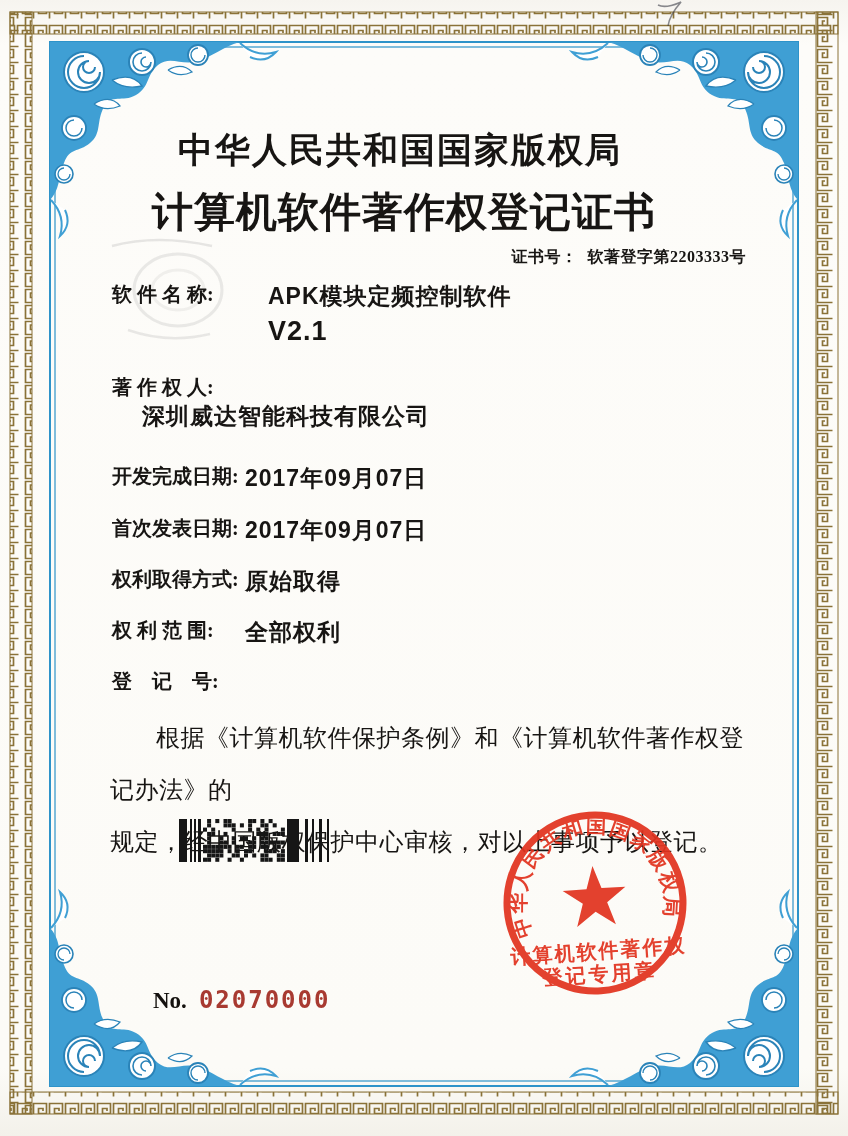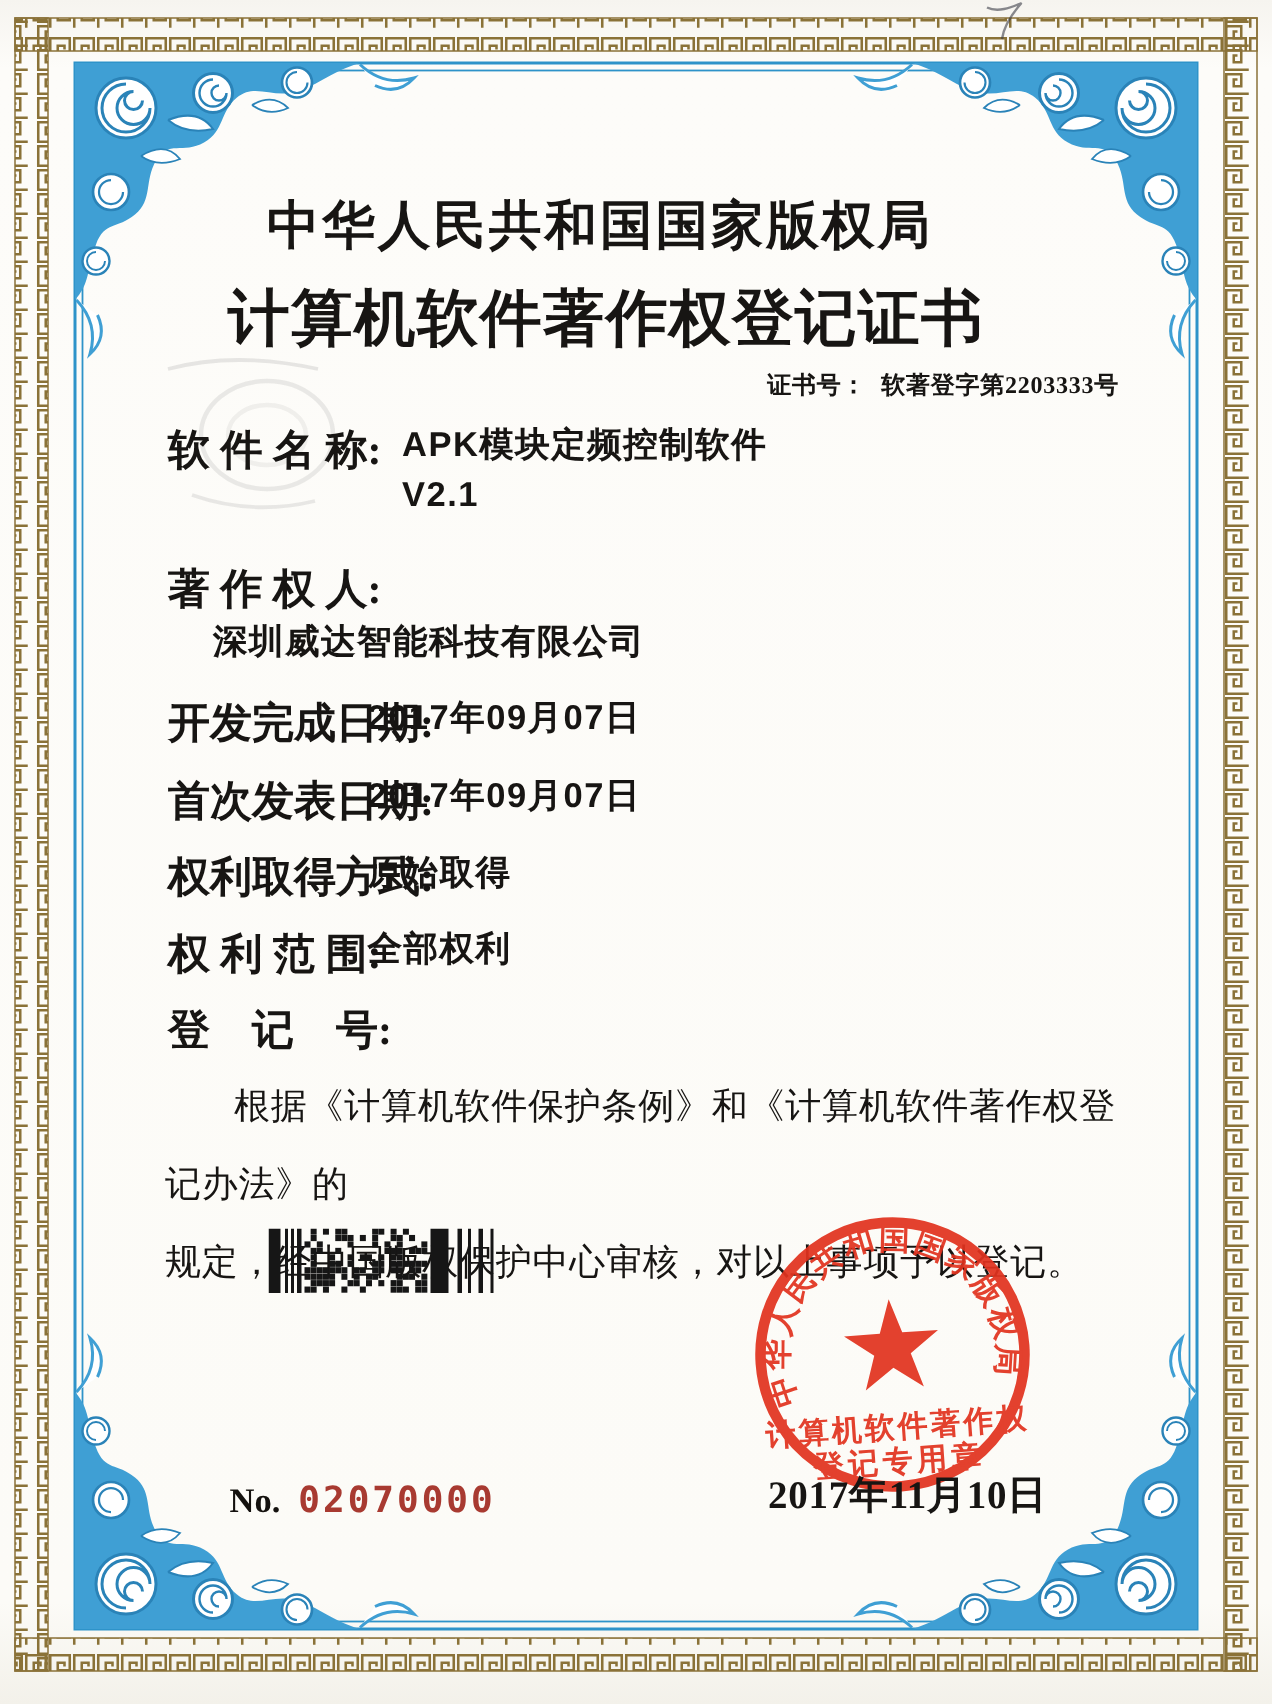--- a/index.html
+++ b/index.html
@@ -16,25 +16,25 @@
 
   .title{left:0; top:127px; width:800px; text-align:center;
          font-size:35px; font-weight:bold; letter-spacing:2px;}
   .subtitle{left:0; top:185px; width:808px; text-align:center;
             font-size:41px; font-weight:900; letter-spacing:1px;}
   .certno{left:300px; top:247px; width:446px; text-align:right;
           font-size:16px; font-weight:bold; letter-spacing:.5px;}
   .certno .lbl{margin-right:10px;}
 
   .row{left:112px; display:flex; align-items:flex-start;}
-  .row .label{width:126px; font-size:28px; font-weight:bold; white-space:nowrap;text-align:right;}
+  .row .label{width:126px; font-size:20px; font-weight:bold; white-space:nowrap;}
   .row .value{margin-left:7px; font-size:23px; font-weight:600; letter-spacing:1px;
               font-family:"Liberation Sans","DejaVu Sans",sans-serif;}
   .row.wide .value{margin-left:30px;}
-  .r1{top:281px;} .v2line{left:268px; top:316px; font-size:23px; font-weight:600;
+  .r1{top:281px;} .v2line{left:268px; top:316px; font-size:27px; font-weight:600;
       font-family:"Liberation Sans","DejaVu Sans",sans-serif; letter-spacing:1px;}
   .r2{top:374px;flex-direction:column;}
   .r3{top:463px;} .r4{top:515px;} .r5{top:566px;} .r6{top:617px;} .r7{top:668px;}
 
   .statement{left:110px; top:712px; width:650px; font-size:24px;
              line-height:52px; font-weight:500; letter-spacing:.5px;}
   .statement .l1{text-indent:46px;}
 
   .issue-date{left:512px; top:979px; font-size:26px; font-weight:bold;
               letter-spacing:.5px;}
@@ -284,20 +284,19 @@
     </defs>
     <circle cx="113" cy="113" r="88" fill="none" stroke="#e2331f" stroke-width="7"></circle>
     <polygon points="113,76 120.5,98.6 144.4,98.8 125.2,113 132.4,135.7 113,121.8 93.6,135.7 100.8,113 81.6,98.8 105.5,98.6" fill="#e2331f"></polygon>
     <text font-size="20.5" letter-spacing="1.8" fill="#e2331f" font-weight="bold" font-family="Liberation Serif, DejaVu Serif, serif">
       <textPath href="#ringPath" startOffset="0">中华人民共和国国家版权局</textPath>
     </text>
     <text x="113" y="168" text-anchor="middle" font-size="20" letter-spacing="2" fill="#e2331f" font-weight="bold" font-family="Liberation Serif, DejaVu Serif, serif">计算机软件著作权</text>
     <text x="113" y="191" text-anchor="middle" font-size="20" letter-spacing="3" fill="#e2331f" font-weight="bold" font-family="Liberation Serif, DejaVu Serif, serif">登记专用章</text>
   </svg>
 
-  <div class="abs issue-date">2017年11月10日</div>
 
   <div class="abs serial">
     <span class="no-label">No.</span>
     <span class="no-digits">02070000</span>
   </div>
 
 </div>
 
 </body></html>

